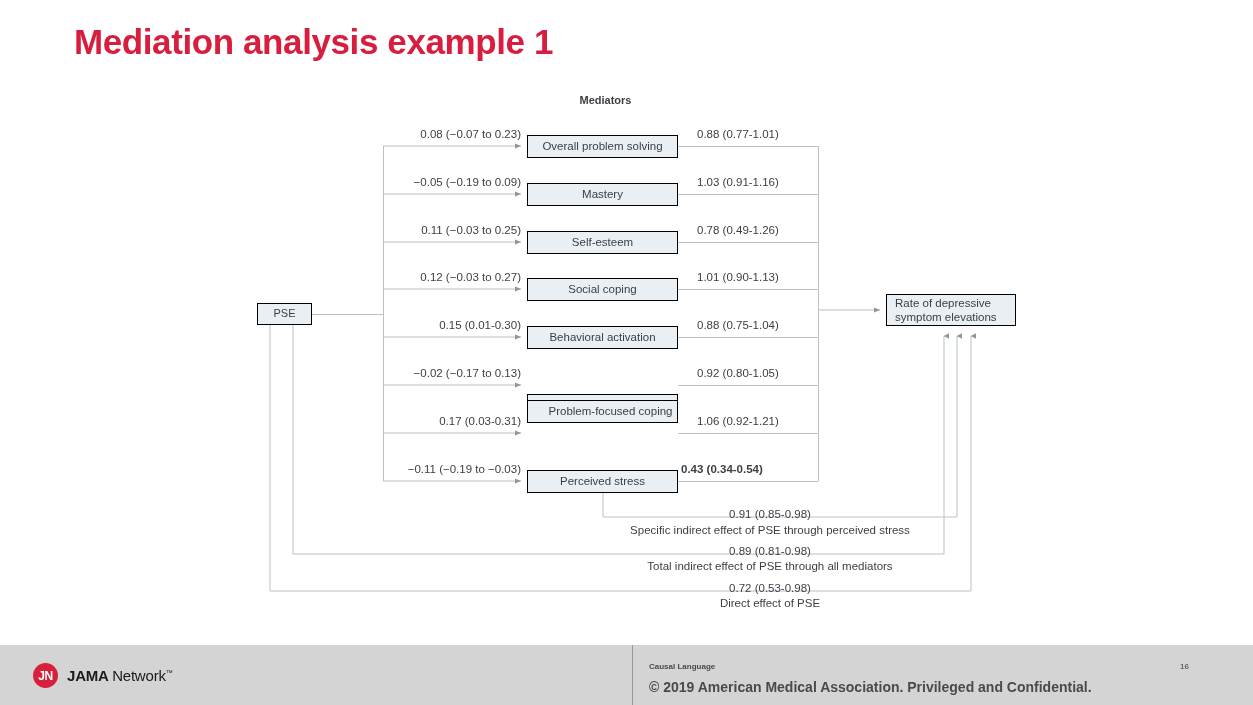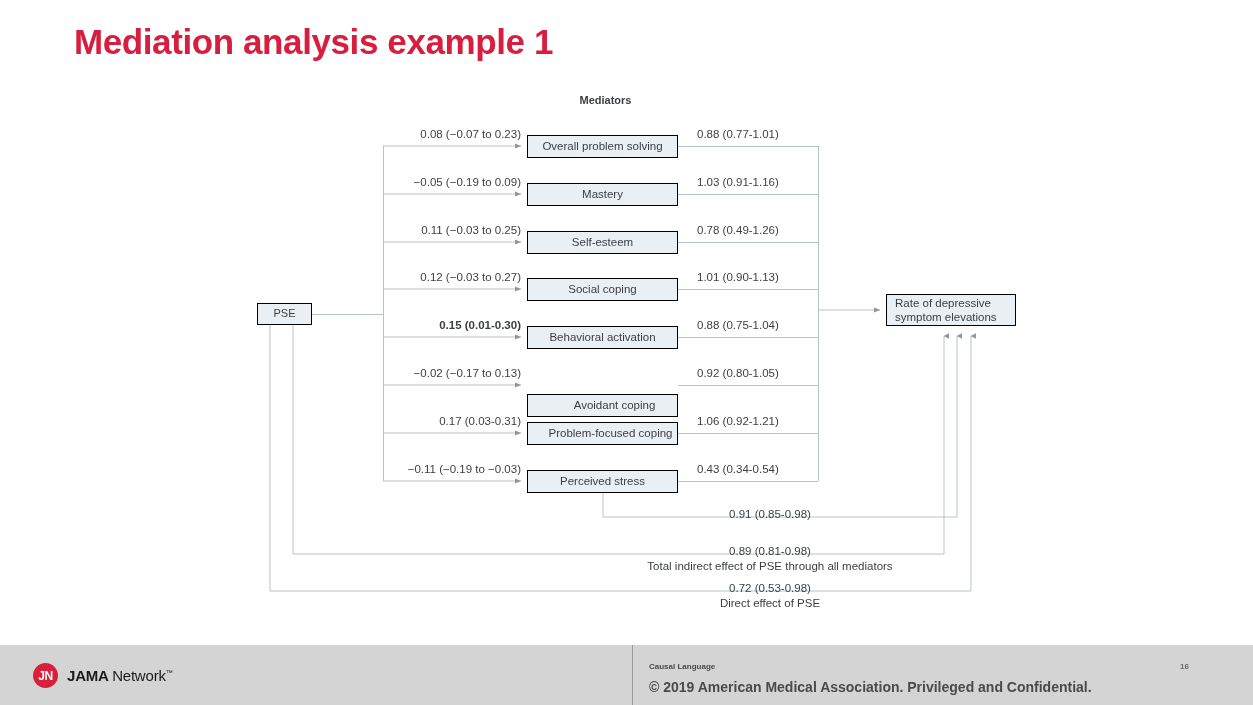--- a/index.html
+++ b/index.html
@@ -188,45 +188,46 @@
       <span>Self-esteem</span>
     </div>
     <div class="coef right" style="top:224px; left:697px;">0.78 (0.49-1.26)</div>
 
     <div class="coef left" style="top:271px; width:140px; left:381px;">0.12 (−0.03 to 0.27)</div>
     <div class="node med" style="top:278px;">
       <span>Social coping</span>
     </div>
     <div class="coef right" style="top:271px; left:697px;">1.01 (0.90-1.13)</div>
 
-    <div class="coef left" style="top:319px; width:140px; left:381px;font-weight:bold;">0.15 (0.01-0.30)</div>
+    <div class="coef left" style="top:319px; width:140px; left:381px;">0.15 (0.01-0.30)</div>
     <div class="node med" style="top:326px;">
       <span>Behavioral activation</span>
     </div>
     <div class="coef right" style="top:319px; left:697px;">0.88 (0.75-1.04)</div>
 
     <div class="coef left" style="top:367px; width:140px; left:381px;">−0.02 (−0.17 to 0.13)</div>
     <div class="node med" style="top:394px;padding-left:24px;">
       <span>Avoidant coping</span>
     </div>
     <div class="coef right" style="top:367px; left:697px;">0.92 (0.80-1.05)</div>
 
     <div class="coef left" style="top:415px; width:140px; left:381px;">0.17 (0.03-0.31)</div>
-    <div class="node med" style="top:422px;padding-left:16px;">
+    <div class="node med" style="top:400px;padding-left:16px;">
       <span>Problem-focused coping</span>
     </div>
     <div class="coef right" style="top:415px; left:697px;">1.06 (0.92-1.21)</div>
 
     <div class="coef left" style="top:463px; width:148px; left:373px;">−0.11 (−0.19 to −0.03)</div>
     <div class="node med" style="top:470px;">
       <span>Perceived stress</span>
     </div>
-    <div class="coef right" style="top:463px; left:697px;">0.43 (0.34-0.54)</div>
+    <div class="coef right" style="top:463px; left:681px;font-weight:bold;">0.43 (0.34-0.54)</div>
 
     <div class="eff-val" style="top:508px; left:660px; width:220px;">0.91 (0.85-0.98)</div>
+    <div class="eff-cap" style="top:524px; left:600px; width:340px;">Specific indirect effect of PSE through perceived stress</div>
 
     <div class="eff-val" style="top:545px; left:660px; width:220px;">0.89 (0.81-0.98)</div>
     <div class="eff-cap" style="top:560px; left:600px; width:340px;">Total indirect effect of PSE through all mediators</div>
 
     <div class="eff-val" style="top:582px; left:660px; width:220px;">0.72 (0.53-0.98)</div>
     <div class="eff-cap" style="top:597px; left:660px; width:220px;">Direct effect of PSE</div>
 
   </div>
 
   <div id="footer"></div>

